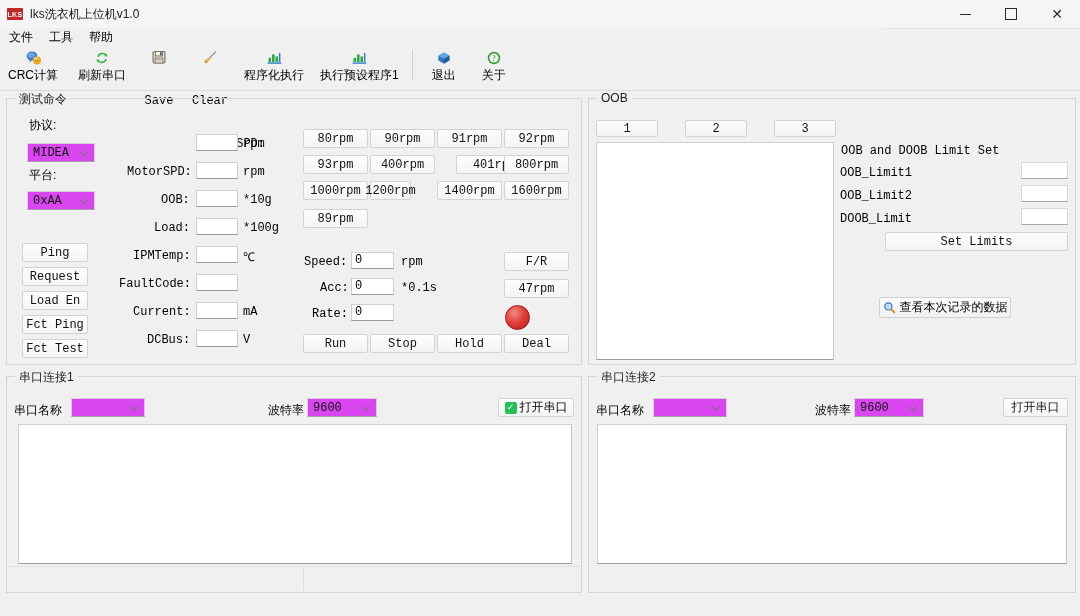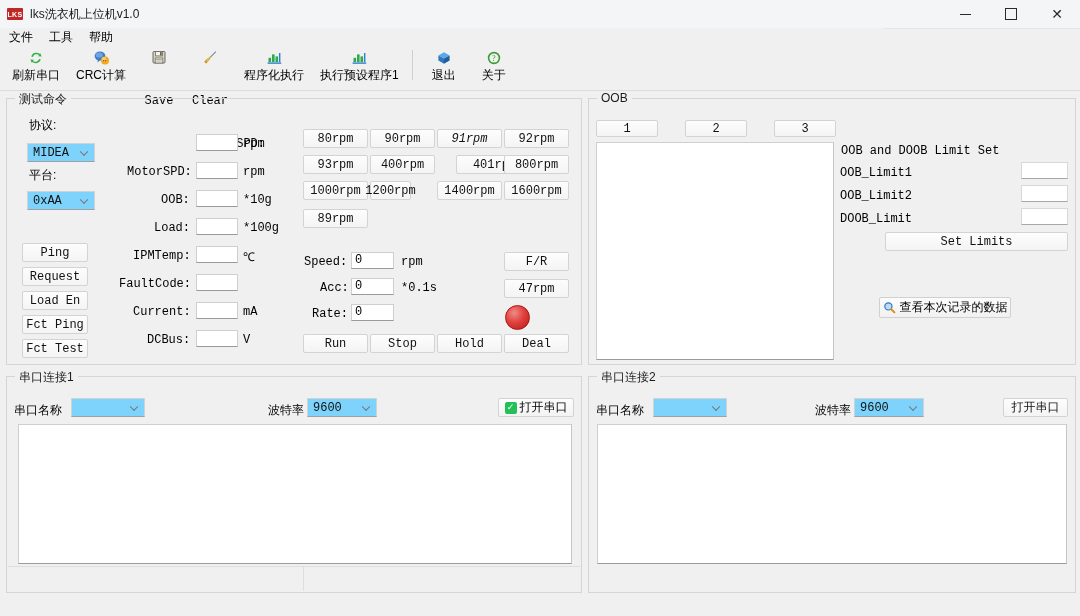--- a/index.html
+++ b/index.html
@@ -103,21 +103,21 @@
     border-radius: 2px;
     font-family: "Liberation Mono", monospace;
     font-size: 12px; color: #111;
     display: flex; align-items: center; justify-content: center;
     cursor: default; white-space: nowrap;
   }
   .btn.cn { font-family: "Liberation Sans", sans-serif; }
 
   .sel {
     position: absolute; box-sizing: border-box;
-    background: #7dd3fc;
+    background: #d946ef;
     border: 1px solid #d2d2d2; border-bottom: 1px solid #a0a0a0;
     font-family: "Liberation Mono", monospace; font-size: 12px;
     display: flex; align-items: center; padding-left: 5px;
     cursor: default; color: #111;
   }
   .sel .chev {
     position: absolute; right: 6px; top: 50%; transform: translateY(-60%);
     width: 7px; height: 7px;
   }
   .sel .chev::before {
@@ -188,47 +188,47 @@
 </div>
 
 <div class="menubar">
   <div class="menu-item">文件</div>
   <div class="menu-item">工具</div>
   <div class="menu-item">帮助</div>
 </div>
 
 <div class="toolbar">
 
-  <div class="tb-btn" style="margin-left:4px;">
-    <div class="tb-icon">
-      <svg width="16" height="16" viewBox="0 0 16 16">
-        <path d="M13 5.2A5.6 5.6 0 0 0 3.2 6.4l1.7.5A3.9 3.9 0 0 1 11.5 5.6z" fill="#37b14a"></path>
-        <path d="M12.2 3.2l1.5 3.4-3.6-.4z" fill="#37b14a"></path>
-        <path d="M3 10.8a5.6 5.6 0 0 0 9.8-1.2l-1.7-.5A3.9 3.9 0 0 1 4.5 10.4z" fill="#37b14a"></path>
-        <path d="M3.8 12.8l-1.5-3.4 3.6.4z" fill="#37b14a"></path>
-      </svg>
-    </div>
-    <div class="tb-label">刷新串口</div>
-  </div>
-
   <div class="tb-btn">
     <div class="tb-icon">
       <svg width="17" height="16" viewBox="0 0 17 16">
         <ellipse cx="7" cy="6" rx="5.4" ry="4.6" fill="#3f7dc9"></ellipse>
         <ellipse cx="6.2" cy="5" rx="3.6" ry="2.6" fill="#7fb1e8" opacity=".75"></ellipse>
         <path d="M5 9.6l-.6 3 3-2.3z" fill="#3f7dc9"></path>
         <circle cx="12" cy="10.4" r="4" fill="#f0a81f"></circle>
         <circle cx="11" cy="9.3" r="2.2" fill="#ffd07a" opacity=".8"></circle>
         <circle cx="10.5" cy="10.6" r=".7" fill="#7a5200"></circle>
         <circle cx="12.4" cy="10.6" r=".7" fill="#7a5200"></circle>
       </svg>
     </div>
     <div class="tb-label">CRC计算</div>
   </div>
 
+  <div class="tb-btn" style="margin-left:4px;">
+    <div class="tb-icon">
+      <svg width="16" height="16" viewBox="0 0 16 16">
+        <path d="M13 5.2A5.6 5.6 0 0 0 3.2 6.4l1.7.5A3.9 3.9 0 0 1 11.5 5.6z" fill="#37b14a"></path>
+        <path d="M12.2 3.2l1.5 3.4-3.6-.4z" fill="#37b14a"></path>
+        <path d="M3 10.8a5.6 5.6 0 0 0 9.8-1.2l-1.7-.5A3.9 3.9 0 0 1 4.5 10.4z" fill="#37b14a"></path>
+        <path d="M3.8 12.8l-1.5-3.4 3.6.4z" fill="#37b14a"></path>
+      </svg>
+    </div>
+    <div class="tb-label">刷新串口</div>
+  </div>
+
   <div class="tb-btn">
     <div class="tb-icon">
       <svg width="16" height="16" viewBox="0 0 16 16">
         <rect x="2" y="2.5" width="12" height="11.5" rx="1" fill="#d9d4c5" stroke="#6f6a5c" stroke-width="1"></rect>
         <rect x="4.6" y="2.6" width="6.8" height="4.3" fill="#f4f2ea" stroke="#6f6a5c" stroke-width=".8"></rect>
         <rect x="9.1" y="3.1" width="1.6" height="3.3" fill="#57534a"></rect>
         <rect x="4.2" y="9" width="7.6" height="5" fill="#f6f5f0" stroke="#6f6a5c" stroke-width=".8"></rect>
         <rect x="5.2" y="10.1" width="5.6" height=".8" fill="#9c978a"></rect>
         <rect x="5.2" y="11.6" width="5.6" height=".8" fill="#9c978a"></rect>
       </svg>
@@ -347,21 +347,21 @@
   <div class="lbl mono" style="left:126px; top:206px;">Current:</div>
   <div class="txt" style="left:189px; top:203px; width:42px; height:17px;"></div>
   <div class="lbl mono" style="left:236px; top:206px;">mA</div>
 
   <div class="lbl mono" style="left:140px; top:234px;">DCBus:</div>
   <div class="txt" style="left:189px; top:231px; width:42px; height:17px;"></div>
   <div class="lbl mono" style="left:236px; top:234px;">V</div>
 
   <div class="btn" style="left:296px; top:30px; width:65px; height:19px;">80rpm</div>
   <div class="btn" style="left:363px; top:30px; width:65px; height:19px;">90rpm</div>
-  <div class="btn" style="left:430px; top:30px; width:65px; height:19px;font-style:italic;">91rpm</div>
+  <div class="btn" style="left:430px; top:30px; width:65px; height:19px;">91rpm</div>
   <div class="btn" style="left:497px; top:30px; width:65px; height:19px;">92rpm</div>
 
   <div class="btn" style="left:296px; top:56px; width:65px; height:19px;">93rpm</div>
   <div class="btn" style="left:363px; top:56px; width:65px; height:19px;">400rpm</div>
   <div class="btn" style="left:430px; top:56px; width:77px; height:19px;margin-left:19px;">401rpm</div>
   <div class="btn" style="left:497px; top:56px; width:65px; height:19px;">800rpm</div>
 
   <div class="btn" style="left:296px; top:82px; width:65px; height:19px;">1000rpm</div>
   <div class="btn" style="left:363px; top:82px; width:41px; height:19px;">1200rpm</div>
   <div class="btn" style="left:430px; top:82px; width:65px; height:19px;">1400rpm</div>

